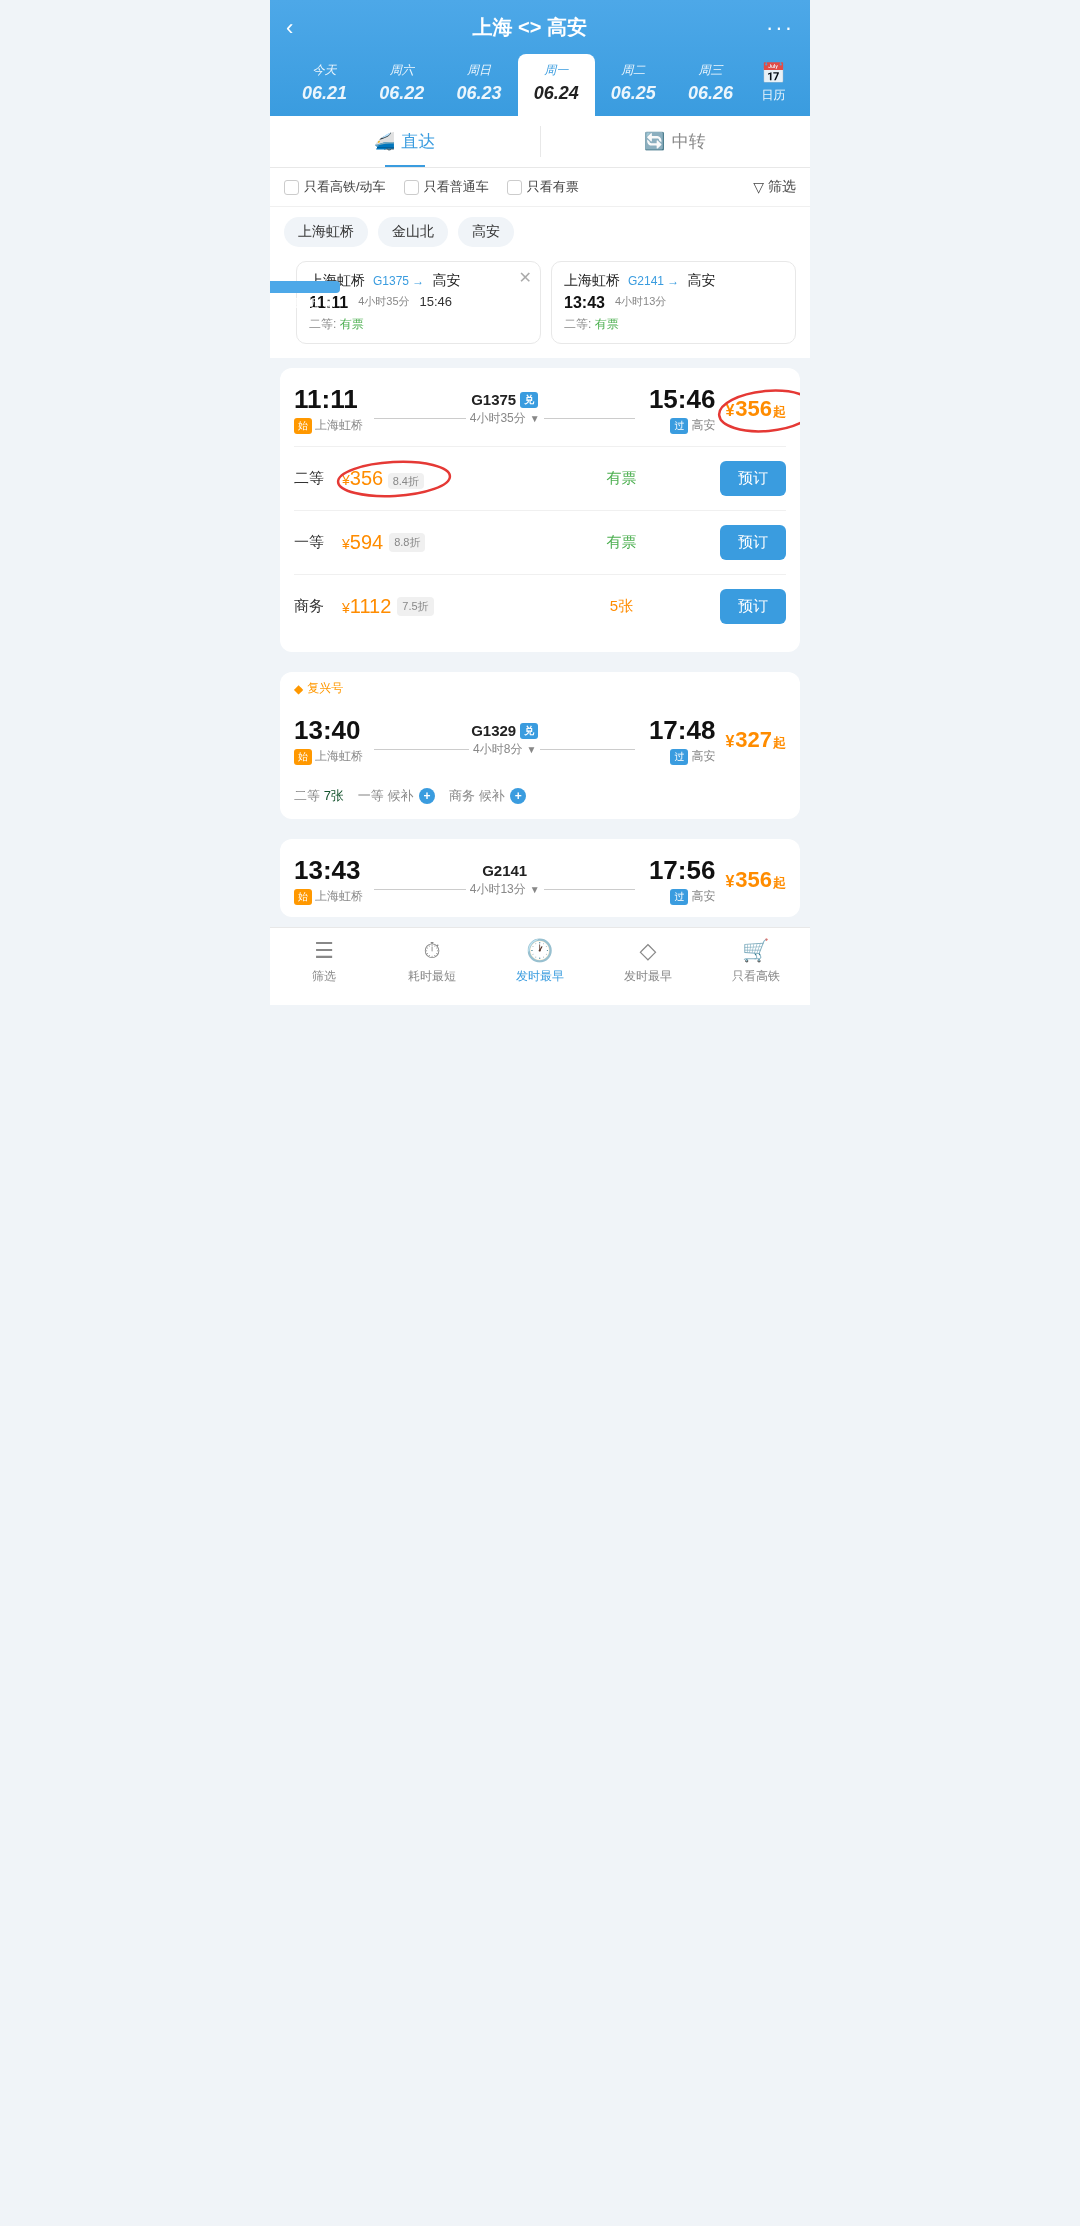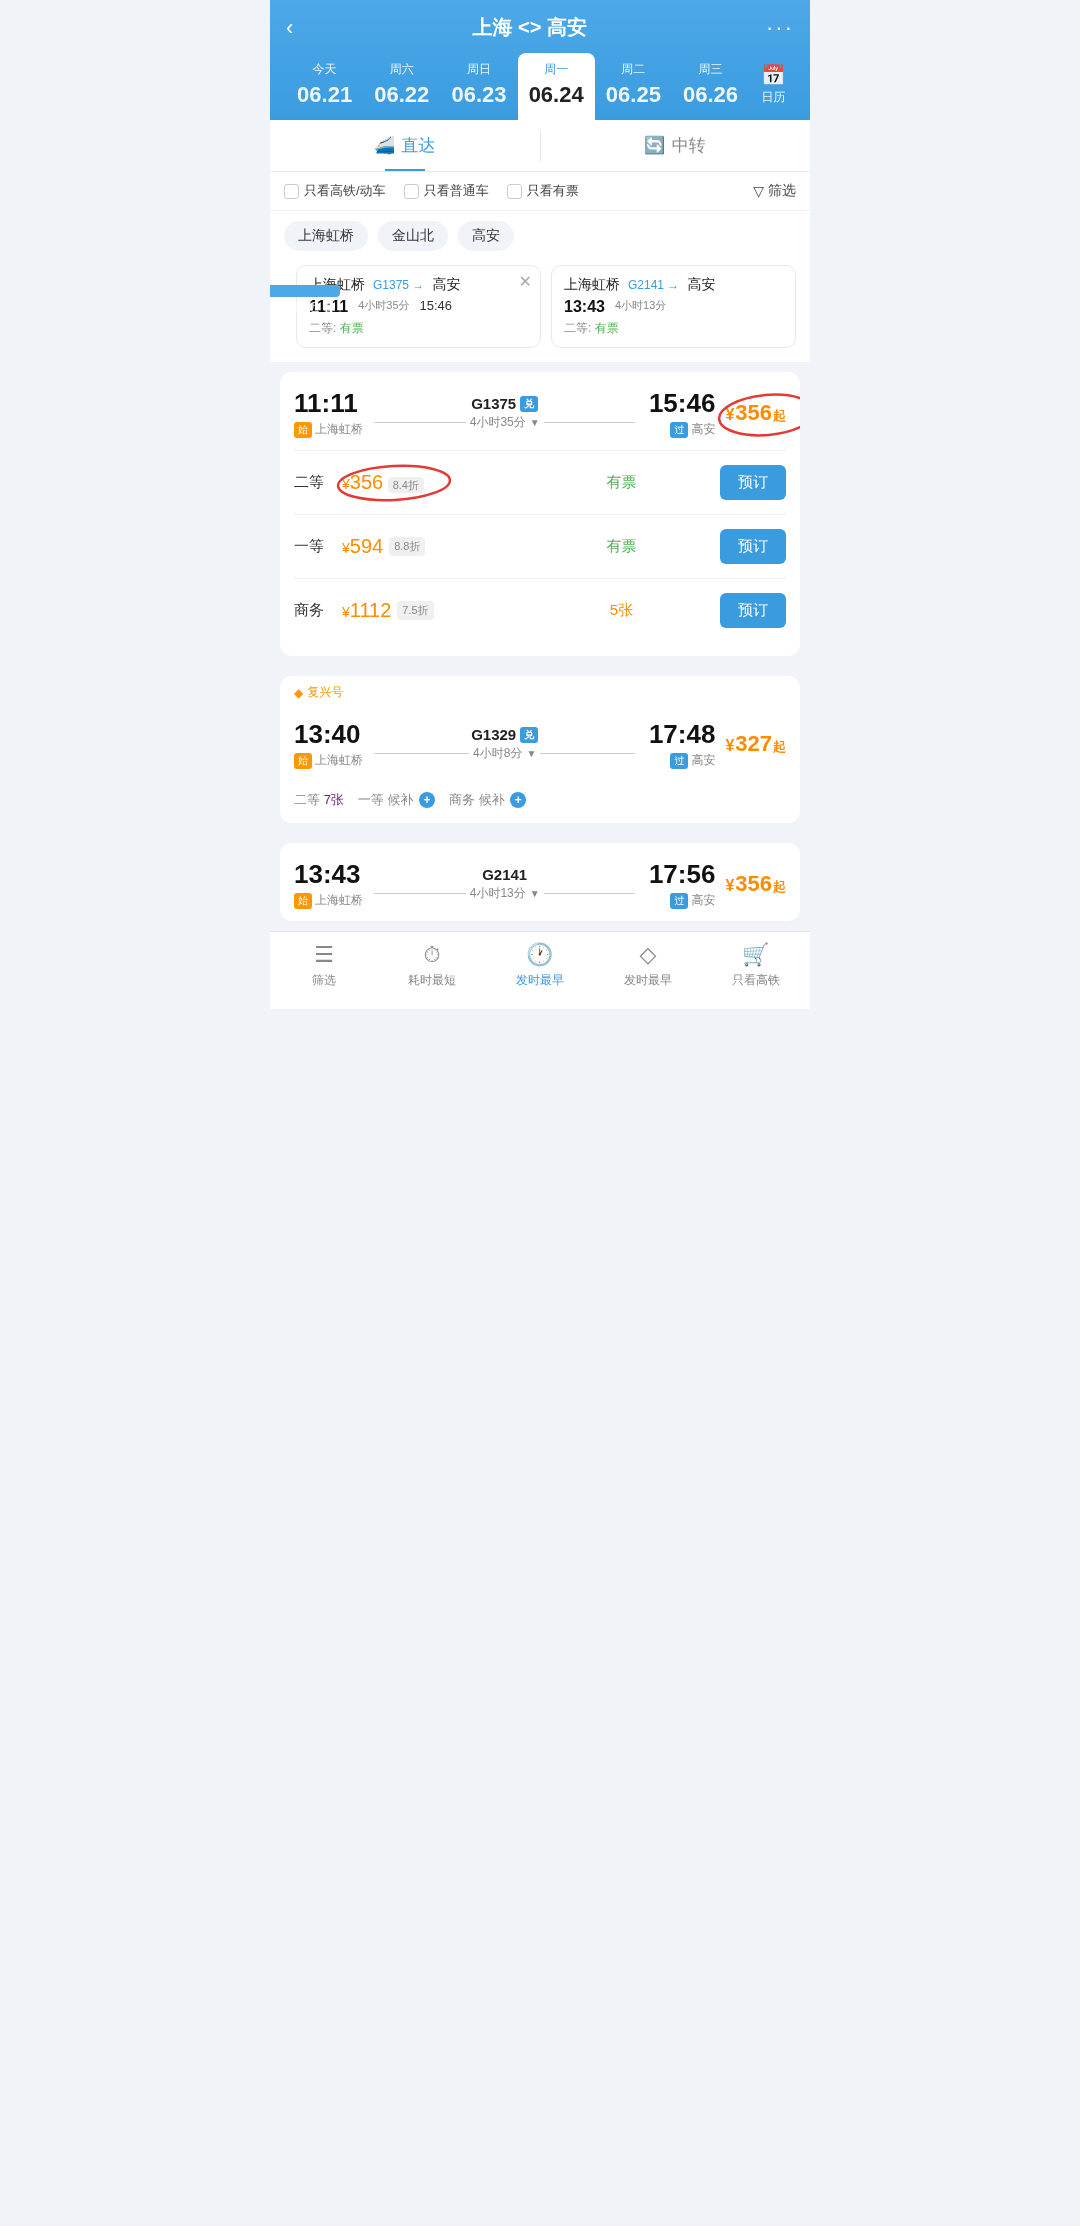--- a/index.html
+++ b/index.html
@@ -56,21 +56,21 @@
       cursor: pointer;
     }
     .date-item.active {
       background: white;
       color: #3a9cdf;
     }
     .date-item:not(.active) {
       color: rgba(255,255,255,0.9);
     }
     .date-weekday { font-size: 12px; margin-bottom: 4px; }
-    .date-day { font-size: 22px; font-weight: 700; }
+    .date-day { font-size: 18px; font-weight: 700; }
     .date-item.active .date-weekday { color: #3a9cdf; }
     .date-item.active .date-day { color: #222; }
     .calendar-btn {
       display: flex;
       flex-direction: column;
       align-items: center;
       color: rgba(255,255,255,0.9);
       padding: 8px 8px 12px;
       font-size: 12px;
       cursor: pointer;
@@ -296,21 +296,21 @@
       display: flex; align-items: center; gap: 4px;
     }
 
     
     .avail-row {
       display: flex; gap: 14px; padding: 10px 14px 14px;
     }
     .avail-item {
       font-size: 13px; color: #888;
     }
-    .avail-item .cnt { color: #701a75; }
+    .avail-item .cnt { color: #14532d; }
     .avail-item .wait { color: #888; }
     .avail-plus {
       display: inline-flex; align-items: center; justify-content: center;
       width: 16px; height: 16px; border-radius: 50%;
       background: #3a9cdf; color: white; font-size: 12px; font-weight: 700;
       margin-left: 2px;
     }
 
     
     .bottom-nav {
@@ -336,21 +336,21 @@
 <body>
 
 <div class="header">
   <div class="header-top">
     <span class="header-back">‹</span>
     <span class="header-title">上海 &lt;&gt; 高安</span>
     <span class="header-more">···</span>
   </div>
   <div class="date-row">
 
-    <div id="date-items-container" style="display:flex;flex:1;">
+    <div id="date-items-container" style="display:flex;flex:1;font-style:italic;">
         <div class="date-item">
           <span class="date-weekday">今天</span>
                   <span class="date-day">06.21</span>
         </div>
         <div class="date-item">
           <span class="date-weekday">周六</span>
                   <span class="date-day">06.22</span>
         </div>
         <div class="date-item">
           <span class="date-weekday">周日</span>

